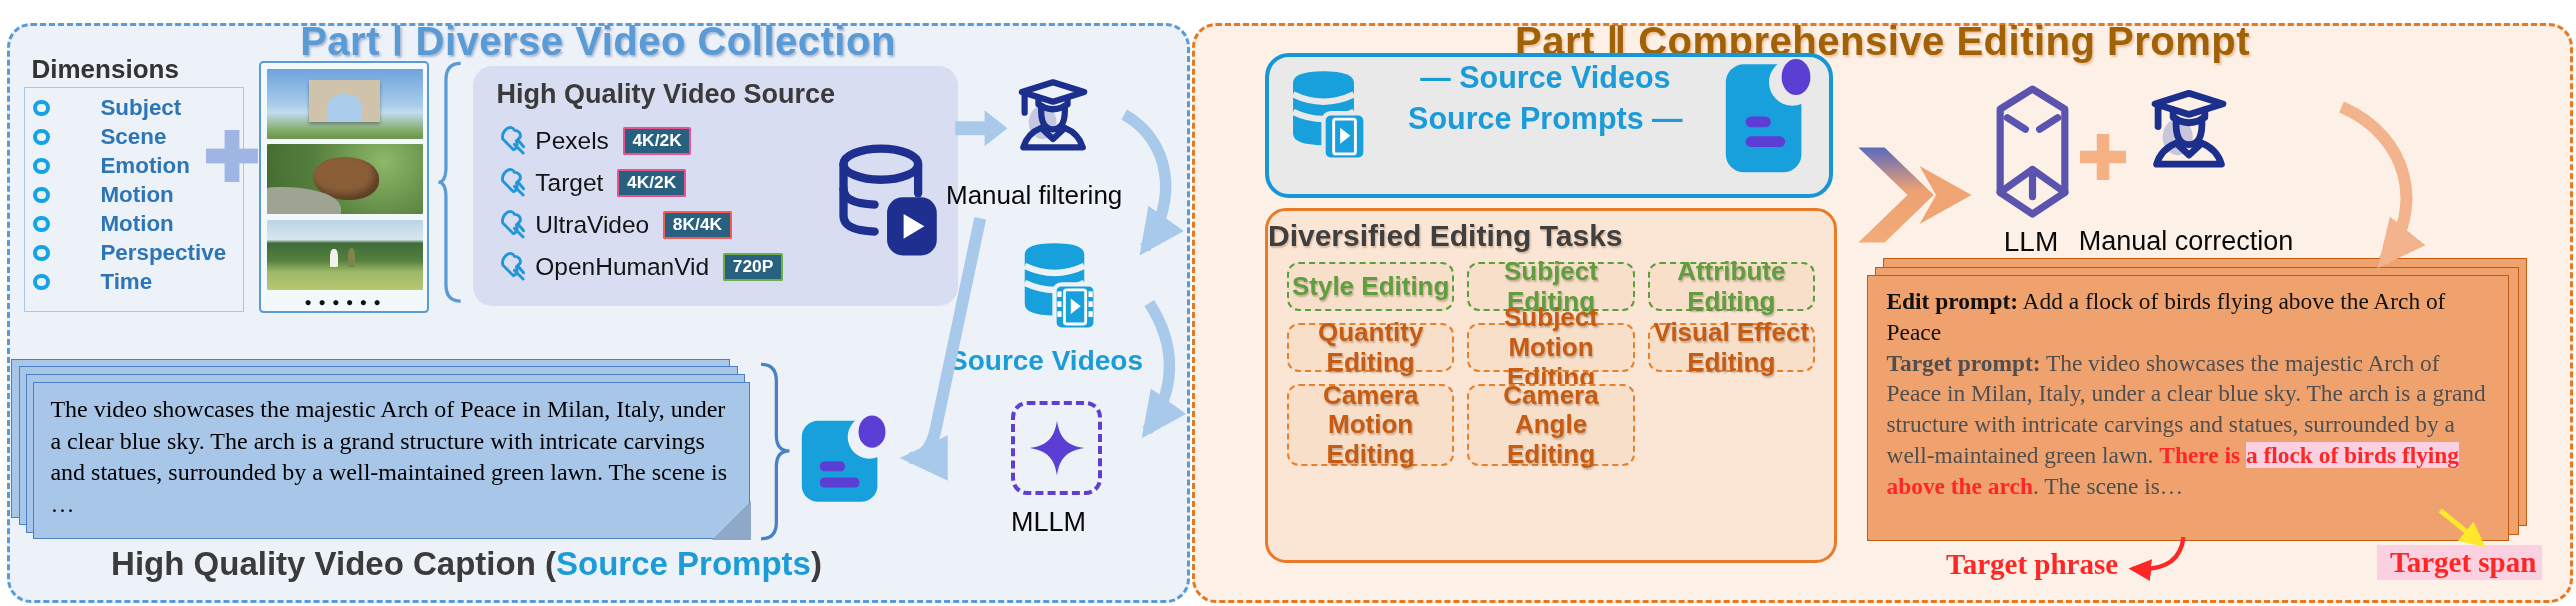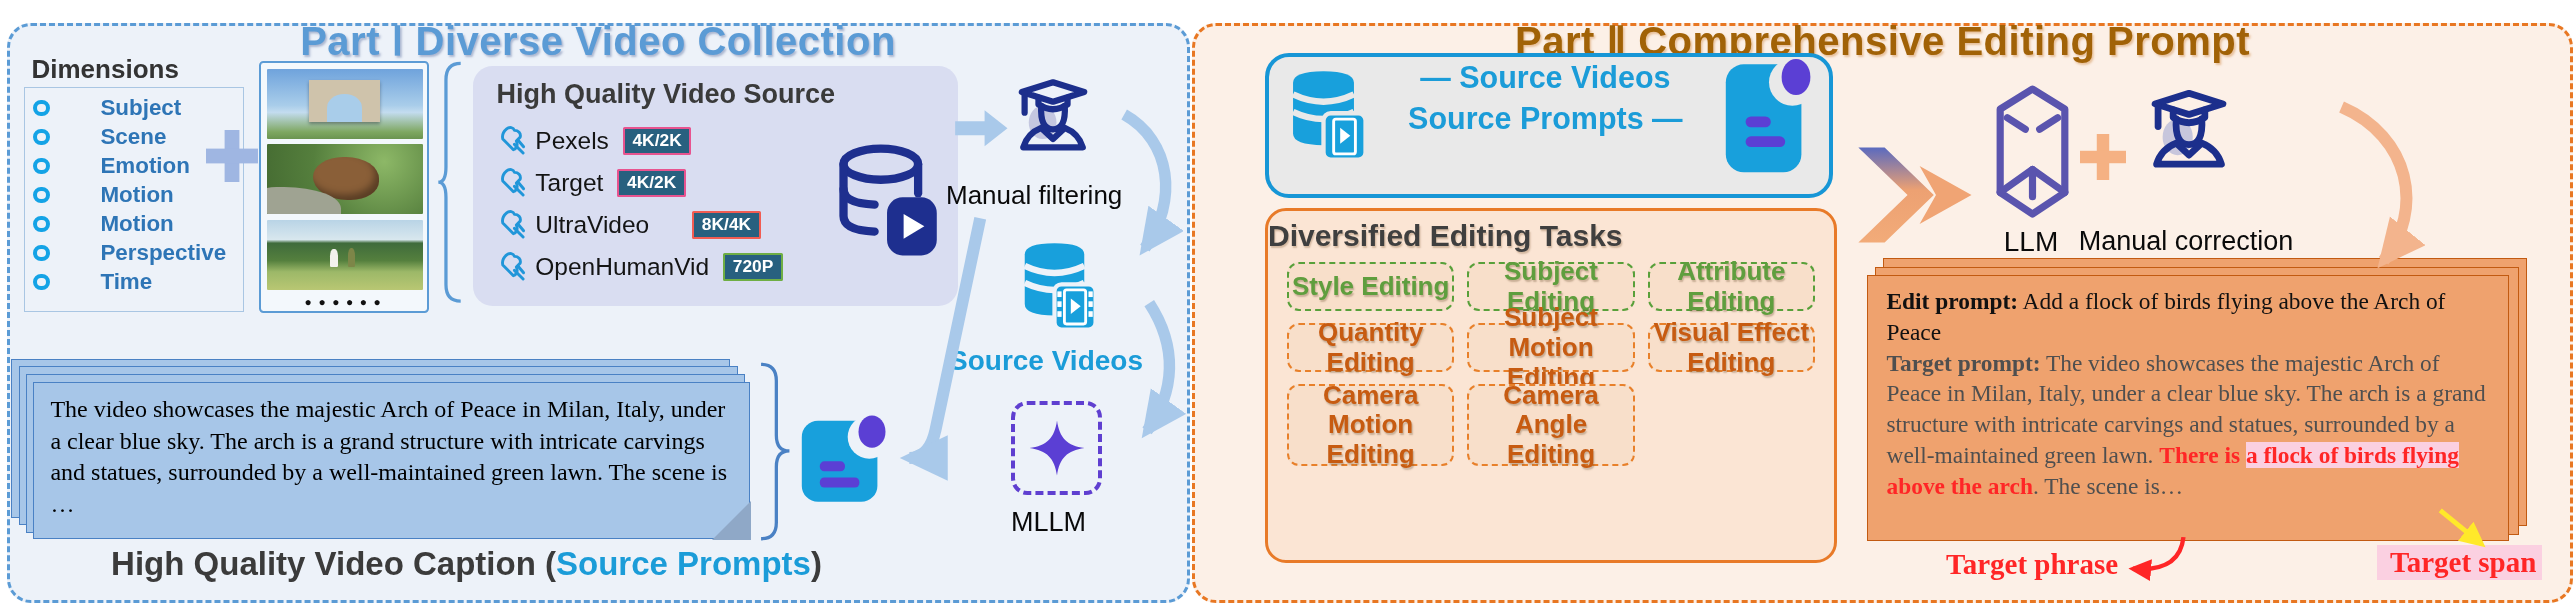--- a/index.html
+++ b/index.html
@@ -38,21 +38,21 @@
   #thumb-dots{text-align:center;font-size:12px;letter-spacing:1.6px;color:#111;margin-top:1.1px;}
 
   
   #src-box{left:463px;top:40px;width:485px;height:240px;background:#d9ddf1;border-radius:19.6px;padding:13px 0 0 24px;box-sizing:border-box;}
   #src-title{font-size:27px;font-weight:bold;color:#3a3a3a;margin-bottom:9.8px;}
   .src-row{display:flex;align-items:center;height:42px;}
   .src-pin{width:29px;height:29px;margin-right:9.8px;flex:0 0 auto;}
   .src-name{font-size:24.5px;color:#141414;margin-right:14px;}
   .badge{font-size:17.4px;font-weight:bold;color:#fff;background:#28607f;padding:1.6px 7.6px;border-radius:1.6px;}
   .badge-pink{border:2.7px solid #e8538f;}
-  .badge-red{border:2.7px solid #f25c52;margin-left:29px;}
+  .badge-red{border:2.7px solid #f25c52;}
   .badge-green{border:2.7px solid #6fae44;}
 
   
   .plain-label{position:absolute;font-size:26px;color:#0a0a0a;white-space:nowrap;}
   .cyan-label{position:absolute;font-size:28px;font-weight:bold;color:#1b9cd8;white-space:nowrap;}
   #mllm-frame{left:1011px;top:401px;width:83px;height:86px;border:4.4px dashed #5f3fd0;border-radius:16.4px;display:flex;align-items:center;justify-content:center;}
 
   
   .cap-panel{position:absolute;width:717px;height:157px;background:#a7c6e8;border:1.6px solid #4a81c4;}
   #cap-front{left:33px;top:382px;padding:11px 16.4px;box-sizing:border-box;font-family:"Liberation Serif",serif;font-size:24px;line-height:1.32;color:#000;}

